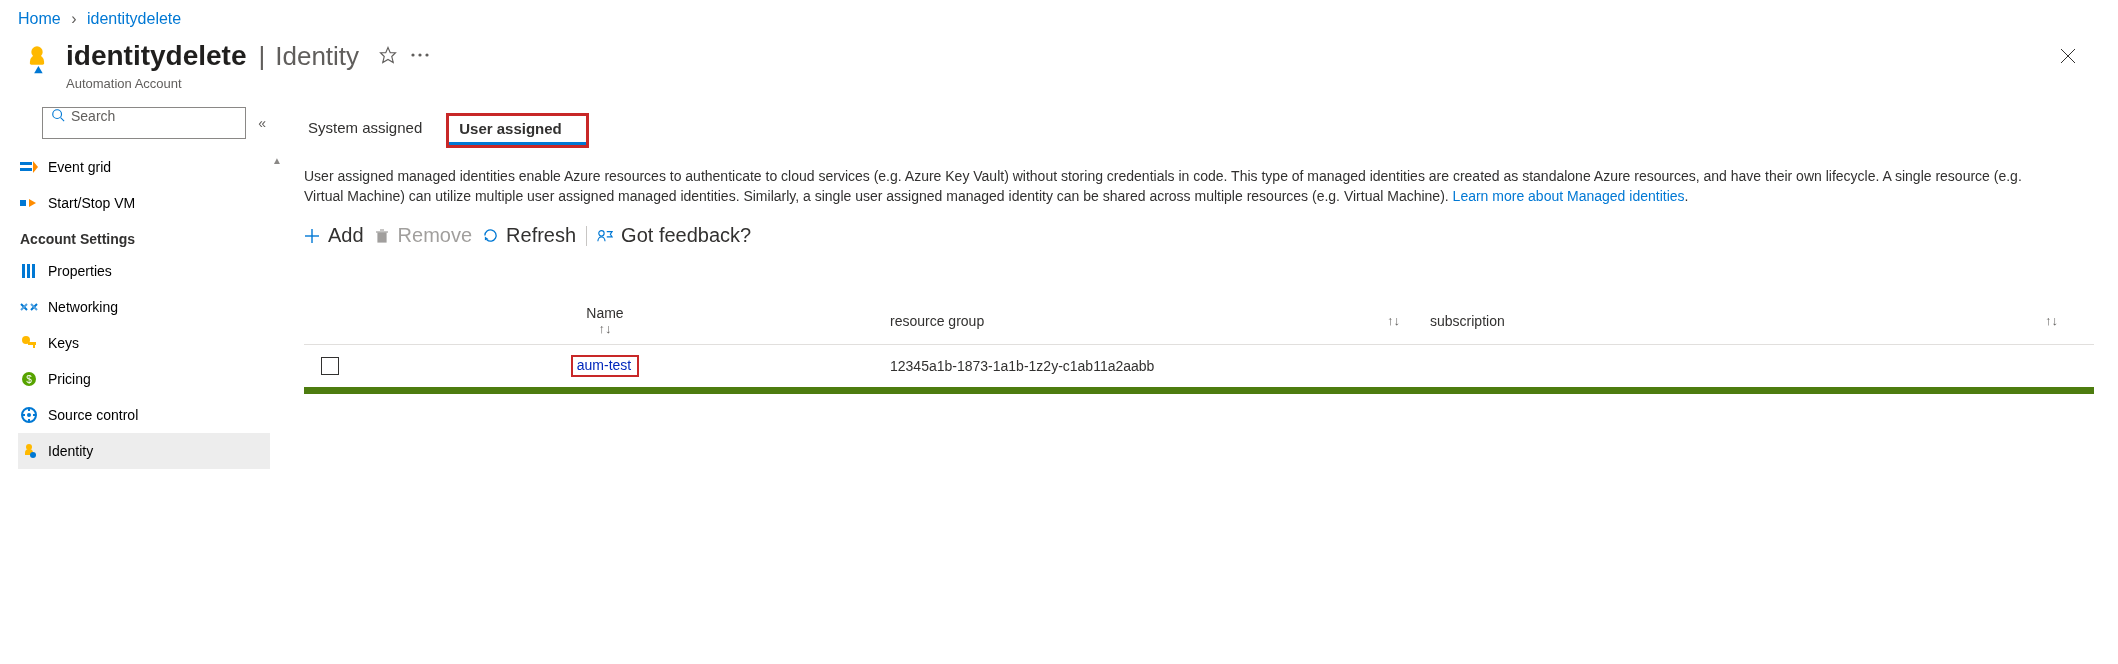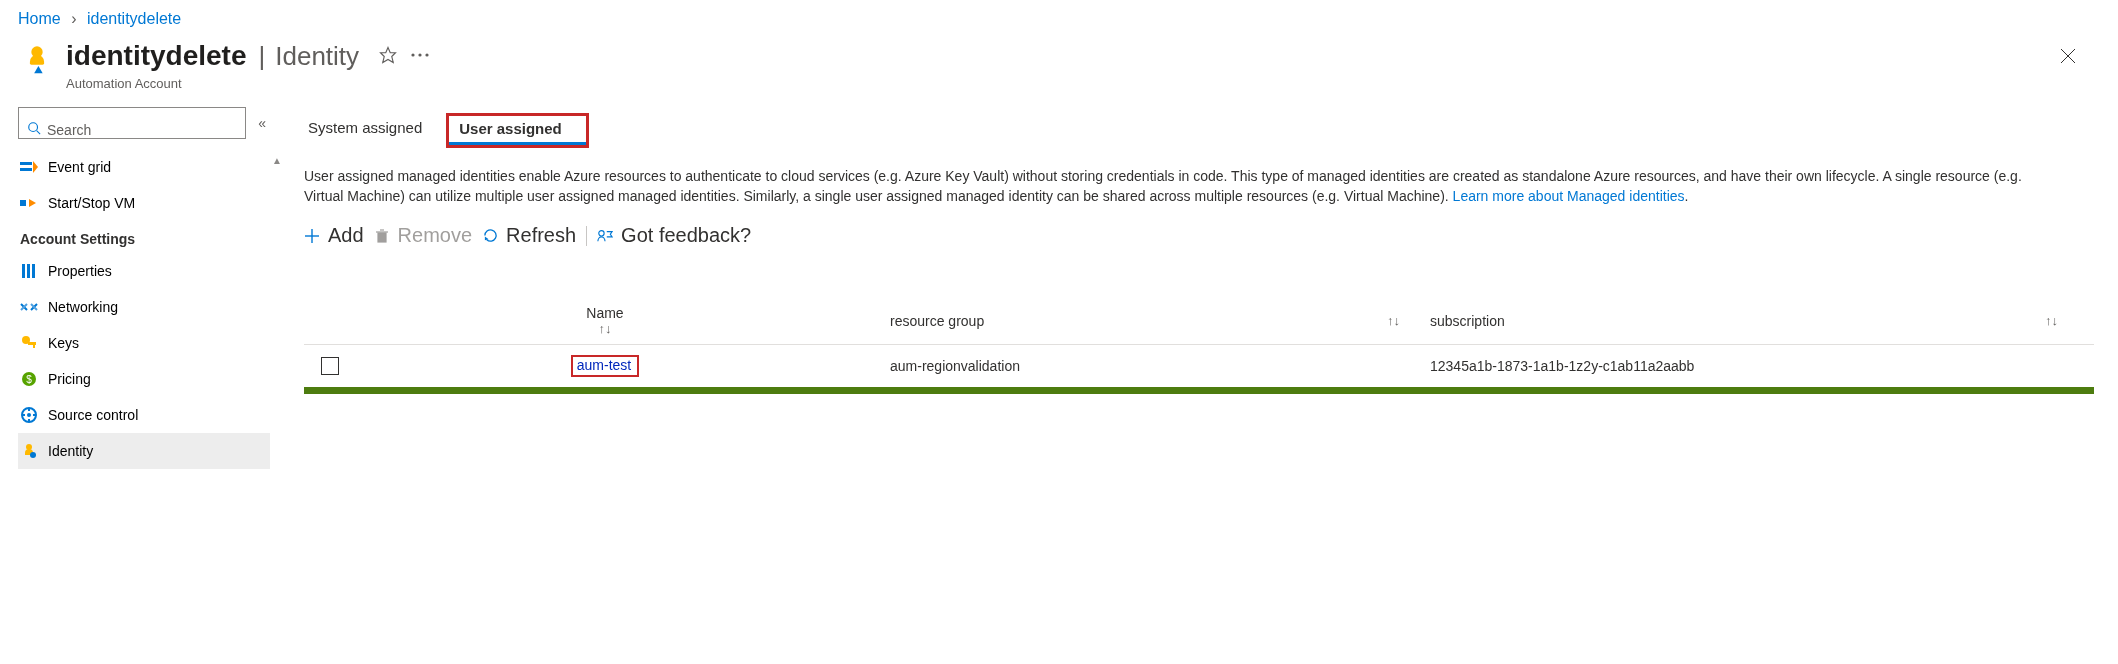--- a/index.html
+++ b/index.html
@@ -21,21 +21,21 @@
   .subtitle { font-size: 13px; color: #605e5c; margin-top: 4px; }
   .header-actions { display: flex; align-items: center; gap: 14px; margin-left: 20px; margin-top: 6px; }
   .star-icon svg, .more-icon svg { display:block; }
   .close-icon { margin-left: auto; margin-right: 24px; margin-top: 8px; cursor:pointer; }
   .close-icon svg { display:block; }
 
   .body-row { display: flex; align-items: flex-start; margin-top: 10px; }
 
   .sidebar { width: 280px; padding: 0 10px 0 18px; position: relative; flex-shrink:0; }
   .search-row { display: flex; align-items: center; gap: 8px; margin-bottom: 10px; }
-  .search-box { flex: 1; display: flex; align-items: flex-end; border: 1px solid #8a8886; height: 32px; padding: 0 8px; gap: 6px; background:#fff; }
+  .search-box { flex: 1; display: flex; align-items: flex-start; border: 1px solid #8a8886; height: 32px; padding: 0 8px; gap: 6px; background:#fff;margin-left:24px; }
   .search-box input { border: none; outline: none; width: 100%; font-size: 14px; color: #605e5c; background:transparent;}
   .search-box input::placeholder { color: #605e5c; }
   .collapse-icon { color: #605e5c; cursor:pointer; padding:4px; }
   .scroll-triangle { position: absolute; right: -2px; top: 48px; color: #8a8886; font-size: 10px; }
 
   .nav { list-style: none; margin-top: 6px; }
   .nav-section { font-size: 14px; font-weight: 600; color: #323130; padding: 10px 2px 6px 2px; }
   .nav-item { display: flex; align-items: center; height: 36px; padding: 0 2px 0 2px; cursor: pointer; font-size: 14px; color: #000000; gap: 10px;}
   .nav-item.active { background: #ededed; }
   .nav-item .ico { width: 18px; height: 18px; display:flex; align-items:center; justify-content:center; flex-shrink:0;}
@@ -290,23 +290,20 @@
             <span class="sort">↑↓</span>
           </div>
         </div>
         <div class="trow">
           <div class="col-check">
               <div class="checkbox"></div>
             </div>
           <div class="col-name">
               <a href="#" class="cell-link">aum-test</a>
             </div>
-          <div class="col-rg">
-              <span>aum-regionvalidation</span>
-            </div>
           <div class="col-sub">
               <span>12345a1b-1873-1a1b-1z2y-c1ab11a2aabb</span>
             </div>
         </div>
       </div>
 
     </div>
   </div>
 </div>
 

